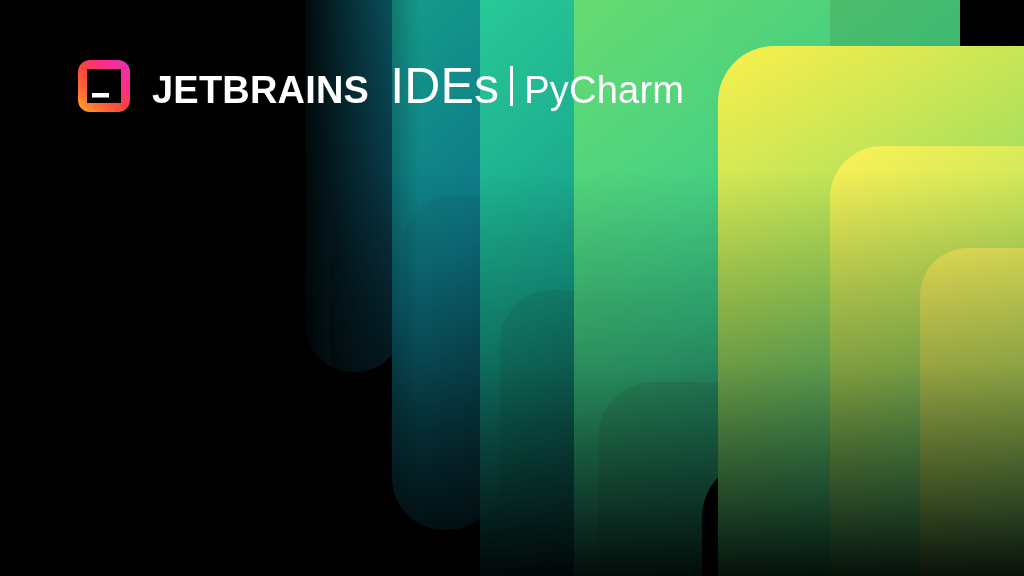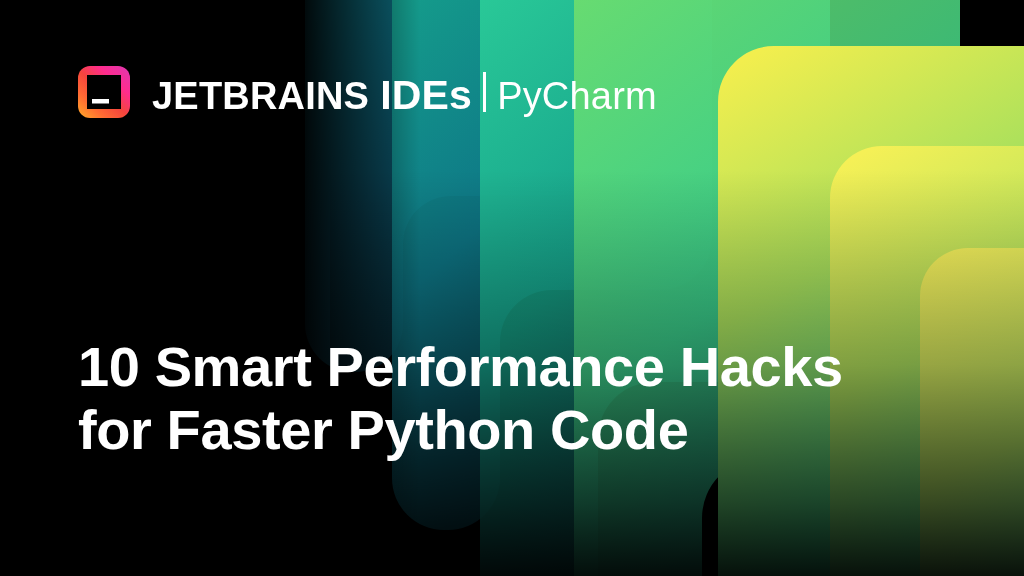--- a/index.html
+++ b/index.html
@@ -21,21 +21,21 @@
     position: absolute;
     inset: 0;
     overflow: hidden;
     pointer-events: none;
   }
 
   
   #logo-lockup {
     position: absolute;
     left: 76px;
-    top: 62px;
+    top: 56px;
     display: flex;
     align-items: center;
     height: 60px;
   }
   #jb-mark {
     width: 56px;
     height: 56px;
     flex: 0 0 56px;
     position: relative;
   }
@@ -46,26 +46,26 @@
     white-space: nowrap;
   }
   .wm-jetbrains {
     font-size: 38px;
     font-weight: 700;
     letter-spacing: 0.2px;
     color: #FFFFFF;
     line-height: 1;
   }
   .wm-ides {
-    font-size: 41px;
-    font-weight: 700;
+    font-size: 50px;
+    font-weight: 400;
     letter-spacing: 0.2px;
     color: #FFFFFF;
     line-height: 1;
-    margin-left: 11px;
+    margin-left: 21px;
   }
   .wm-divider {
     display: inline-block;
     width: 3px;
     height: 40px;
     background: #FFFFFF;
     margin: 0 11px;
     position: relative;
     top: 3px;
     border-radius: 0;
@@ -198,18 +198,14 @@
     </div>
 
     <div id="logo-wordmarks">
       <span class="wm-jetbrains">JETBRAINS</span>
       <span class="wm-ides">IDEs</span>
       <span class="wm-divider"></span>
       <span class="wm-product">PyCharm</span>
     </div>
   </div>
 
-  <div id="headline">
-    <span class="hl-line">10 Smart Performance Hacks</span>
-    <span class="hl-line">for Faster Python Code</span>
-  </div>
 
 </div>
 
 </body></html>

